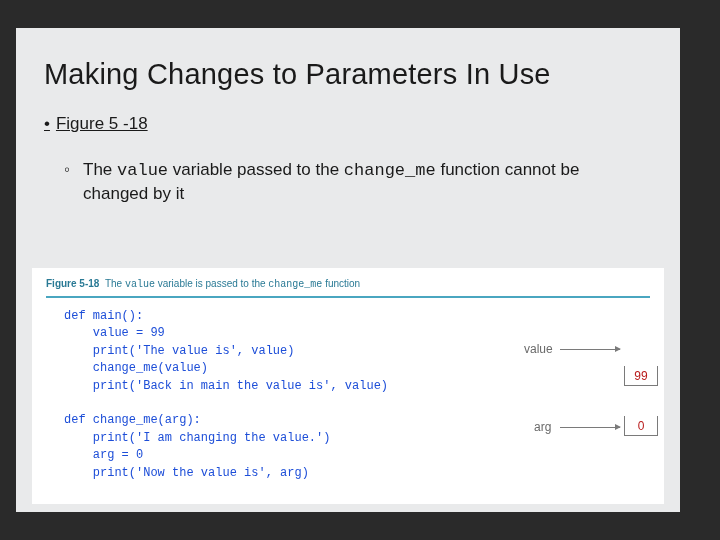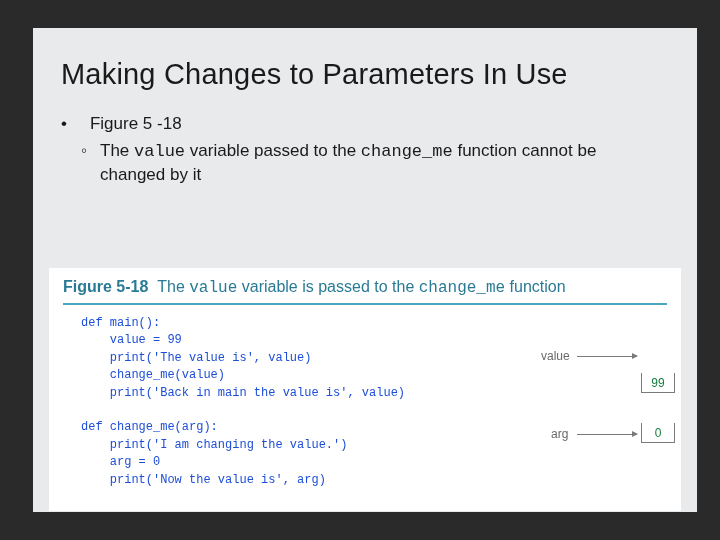--- a/index.html
+++ b/index.html
@@ -5,41 +5,42 @@
   * { box-sizing: border-box; margin: 0; padding: 0; }
   html, body { width: 720px; height: 540px; }
   body {
     background: #2a2a2a;
     font-family: Arial, Helvetica, sans-serif;
     color: #1a1a1a;
     overflow: hidden;
   }
   .slide {
     position: absolute;
-    left: 33px;
+    left: 16px;
     top: 28px;
     width: 664px;
     height: 484px;
     background: #e9eaeb;
   }
   .title {
     padding: 30px 28px 8px 28px;
     font-size: 29px;
     font-weight: 400;
     letter-spacing: 0.2px;
   }
   .body-area {
     padding: 14px 28px 0 28px;
     font-size: 17px;
     line-height: 1.35;
   }
   .bullet1 {
     display: flex;
-    gap: 23px;
-    margin-bottom: 4px;
+    gap: 6px;
+    margin-bottom: 23px;
+    text-decoration: underline;
   }
   .bullet1 .dot::before { content: "•"; }
   .bullet2 {
     display: flex;
     gap: 13px;
     margin-left: 20px;
     padding-right: 6px;
   }
   .bullet2 .ring::before { content: "◦"; }
   .code-inline {
@@ -49,21 +50,21 @@
     position: absolute;
     left: 16px;
     right: 16px;
     top: 240px;
     background: #fff;
     padding: 10px 14px 22px 14px;
     font-family: Arial, sans-serif;
   }
   .fig-caption {
     color: #2a7a95;
-    font-size: 16px;
+    font-size: 10px;
     padding-bottom: 6px;
   }
   .fig-caption .mono { font-family: "Courier New", Courier, monospace; }
   .fig-rule {
     height: 2px;
     background: #4aa6c0;
     margin-bottom: 10px;
   }
   .fig-body {
     display: flex;
@@ -101,21 +102,21 @@
   }
   .varbox {
     position: absolute;
     width: 34px;
     height: 20px;
     border: 1px solid #7a7a7a;
     border-top: none;
     text-align: center;
     font-size: 12px;
     line-height: 20px;
-    color: #15803d;
+    color: #b91c1c;
     background: #fff;
   }
 </style>
 </head>
 <body>
 
 <div class="slide">
 
   <h1 class="title">Making Changes to Parameters In Use</h1>
 

